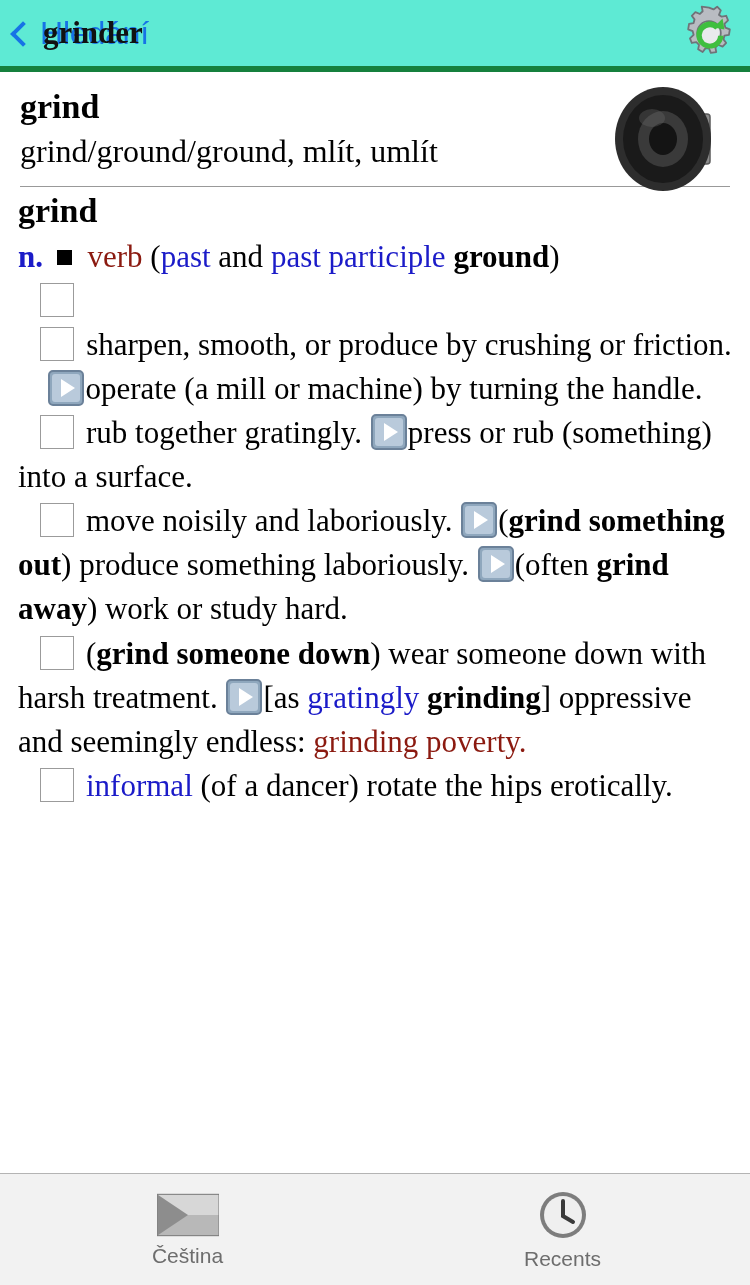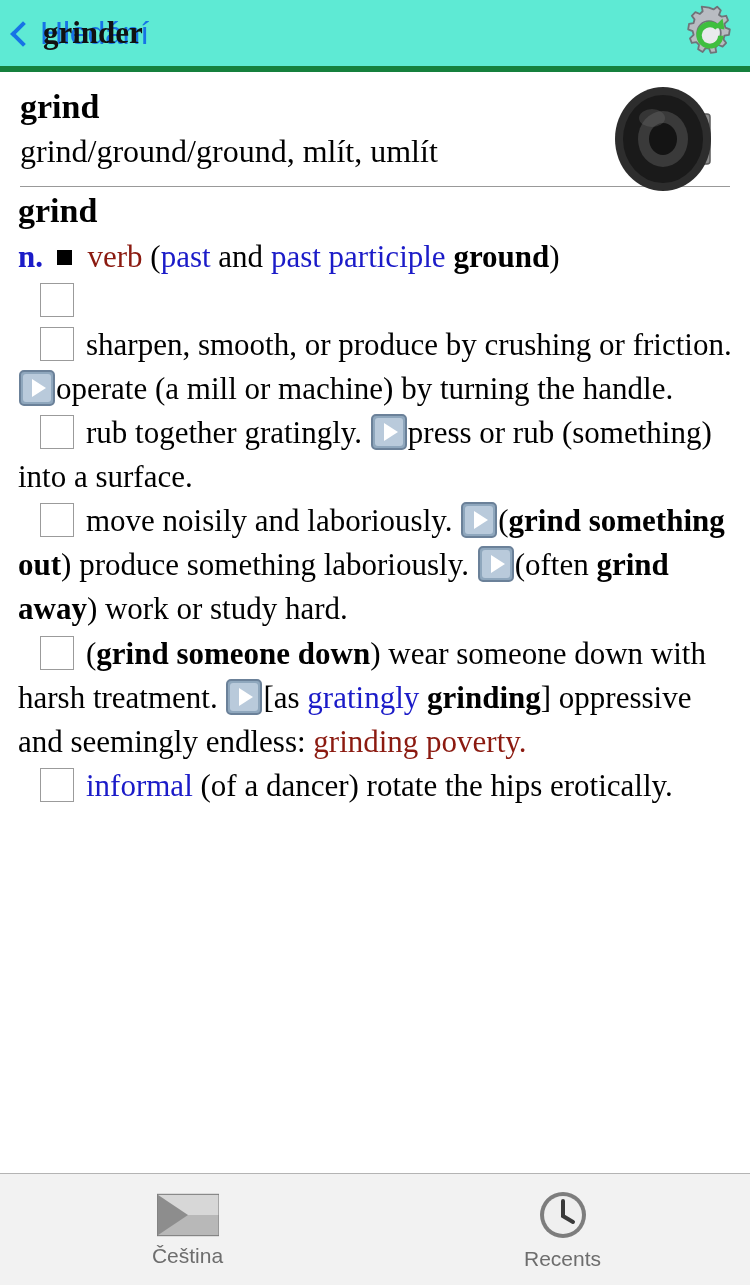--- a/index.html
+++ b/index.html
@@ -212,21 +212,21 @@
   <div class="entry">
     <p class="entry-head">grind</p>
     <p class="pos-line">
       <span class="blue bold">n.</span>
       <span class="sq-bullet"></span>
       <span class="darkred">verb</span>
       <span>(</span><span class="blue">past</span><span> and </span><span class="blue">past participle</span><span> </span><span class="bold">ground</span><span>)</span>
     </p>
     <div id="senses">
         <p class="sense" style="display: block;"><span class="sense-box"></span></p>
-        <p class="sense" style="display: block;"><span class="sense-box"></span><span>sharpen, smooth, or produce by crushing or friction. </span><span class="play-icon"><svg viewBox="0 0 36 36" width="36" height="36">
+        <p class="sense" style="display: block; text-align: center;"><span class="sense-box"></span><span>sharpen, smooth, or produce by crushing or friction. </span><span class="play-icon"><svg viewBox="0 0 36 36" width="36" height="36">
               <rect x="1" y="1" width="34" height="34" rx="4" fill="#8fa7bd" stroke="#6b8199" stroke-width="2"></rect>
               <rect x="4" y="4" width="28" height="28" rx="3" fill="#b9cadb"></rect>
               <path d="M13 9 L27 18 L13 27 Z" fill="#ffffff" stroke="#4d6síz" stroke-width="0"></path>
             </svg></span><span>operate (a mill or machine) by turning the handle.</span></p>
         <p class="sense" style="display: block;"><span class="sense-box"></span><span>rub together gratingly. </span><span class="play-icon"><svg viewBox="0 0 36 36" width="36" height="36">
               <rect x="1" y="1" width="34" height="34" rx="4" fill="#8fa7bd" stroke="#6b8199" stroke-width="2"></rect>
               <rect x="4" y="4" width="28" height="28" rx="3" fill="#b9cadb"></rect>
               <path d="M13 9 L27 18 L13 27 Z" fill="#ffffff" stroke="#4d6síz" stroke-width="0"></path>
             </svg></span><span>press or rub (something) into a surface.</span></p>
         <p class="sense" style="display: block;"><span class="sense-box"></span><span>move noisily and laboriously. </span><span class="play-icon"><svg viewBox="0 0 36 36" width="36" height="36">

